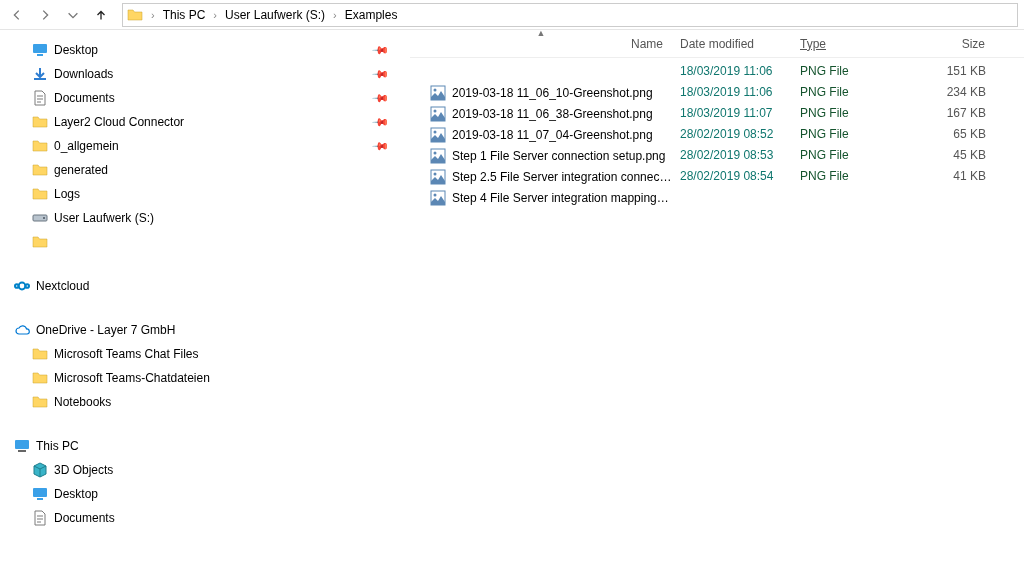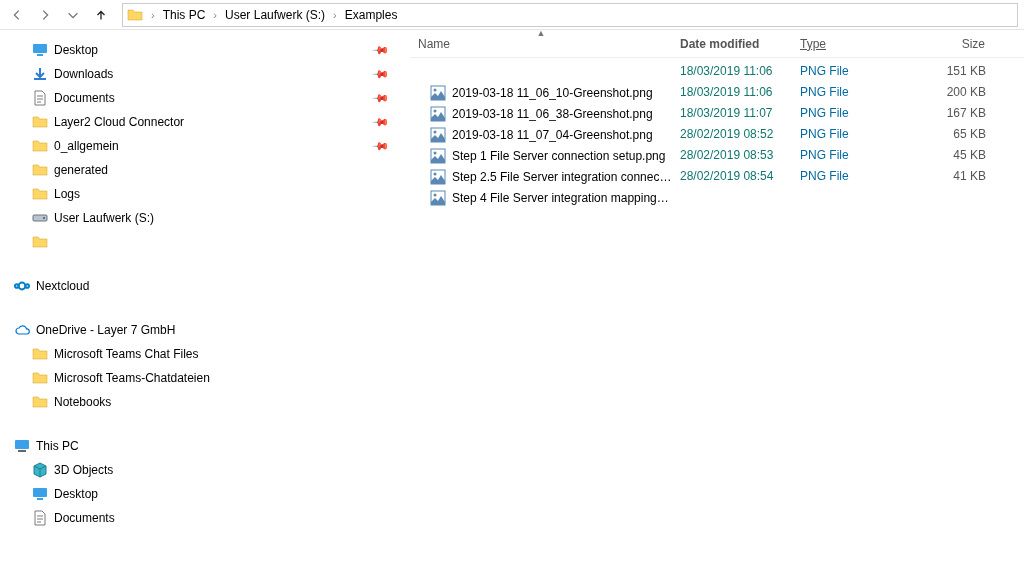--- a/index.html
+++ b/index.html
@@ -22,31 +22,31 @@
     .tree-child { padding-left: 22px; text-align: right; }
     .pin { margin-left:auto; margin-right:22px; color:#999; font-size:11px; transform: rotate(45deg); }
     .section-gap { height:14px; }
     
     .ico { width:16px; height:16px; display:flex; align-items:center; justify-content:center; flex-shrink:0; }
     .ico svg { width:16px; height:16px; }
     
     .filepane { flex:1; display:flex; flex-direction:column; }
     .col-headers { display:flex; height:28px; align-items:center; color:#555; border-bottom:1px solid #eee; user-select:none; }
     .col-headers .col { padding: 0 8px; border-right: 1px solid transparent; cursor:pointer; display:flex; align-items:center; gap:6px; }
-    .col-name { width:262px; }
-    .col-date { width:120px;font-weight:bold; }
+    .col-name { width:262px;justify-content:flex-end; }
+    .col-date { width:120px; }
     .col-type { width:120px;text-decoration:underline; }
     .col-size { width:82px; justify-content:flex-end; }
     .sort-ind { width:100%; text-align:center; color:#777; font-size:9px; line-height:6px; height:6px; }
     .files { padding-top:2px; }
     .file-row { display:flex; height:21px; align-items:center; cursor:pointer; }
     .file-row .c-name { width:262px; padding-left:20px; display:flex; align-items:center; gap:6px; overflow:hidden;margin-top:44px; }
     .file-row .c-name .fname { white-space:nowrap; overflow:hidden; text-overflow:ellipsis; }
     .file-row .c-date { width:120px; padding-left:8px; color:#0f766e; }
-    .file-row .c-type { width:120px; padding-left:8px; color:#0369a1; }
+    .file-row .c-type { width:120px; padding-left:8px; color:#14532d; }
     .file-row .c-size { width:82px; text-align:right; padding-right:8px; color:#555; }
     .img-ico { width:16px; height:16px; flex-shrink:0; }
   </style>
 </head>
 <body>
 
 <svg width="0" height="0" style="position:absolute">
   <defs>
     <symbol id="sv-arrow-left" viewBox="0 0 16 16">
         <path d="M10 3 5 8l5 5" fill="none" stroke="currentColor" stroke-width="1.5"></path>
@@ -342,21 +342,21 @@
         </div>
         <div class="file-row">
           <div class="c-name">
             <span class="img-ico"><svg width="16" height="16">
                 <use href="#sv-image"></use>
               </svg></span>
             <span class="fname">2019-03-18 11_06_38-Greenshot.png</span>
           </div>
           <div class="c-date">18/03/2019 11:06</div>
           <div class="c-type">PNG File</div>
-          <div class="c-size">200 KB</div>
+          <div class="c-size">234 KB</div>
         </div>
         <div class="file-row">
           <div class="c-name">
             <span class="img-ico"><svg width="16" height="16">
                 <use href="#sv-image"></use>
               </svg></span>
             <span class="fname">2019-03-18 11_07_04-Greenshot.png</span>
           </div>
           <div class="c-date">18/03/2019 11:07</div>
           <div class="c-type">PNG File</div>

